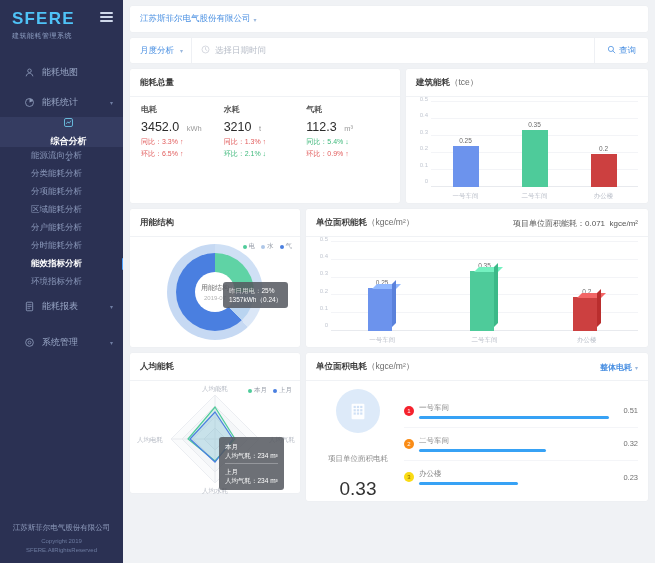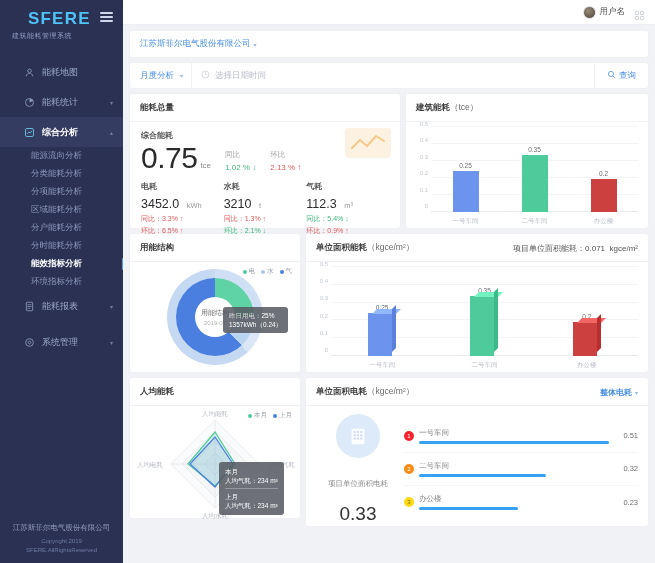--- a/index.html
+++ b/index.html
@@ -14,40 +14,40 @@
   
   .sidebar {
     width: 123px; height: 563px;
     background: #2b3153;
     display: flex; flex-direction: column;
     position: relative; flex-shrink: 0;
   }
   .brand { padding: 9px 0 8px 12px; position: relative; }
   .brand-logo {
     font-size: 17px; font-weight: bold; color: #4fc3f7;
-    letter-spacing: 1.2px; line-height: 19px; margin-left: 16px;
+    letter-spacing: 1.2px; line-height: 19px;
   }
   .brand-sub { font-size: 7px; color: #8fa0c4; margin-top: 3px; letter-spacing: .5px; }
   .hamburger {
     position: absolute; right: 10px; top: 12px;
     width: 13px; display: flex; flex-direction: column; gap: 2.5px; cursor: pointer;
   }
   .hamburger i { display: block; height: 1.6px; background: #cfd8ea; border-radius: 1px; }
 
   .nav { margin-top: 8px; flex: 1; overflow: hidden; }
   .nav-item {
     display: flex; align-items: center; gap: 7px;
     height: 30px; padding: 0 10px 0 24px;
     color: #9aa8c7; font-size: 9px; cursor: pointer; position: relative;
   }
   .nav-item .ico { width: 11px; height: 11px; flex-shrink: 0; opacity: .85; }
   .nav-item .lbl { flex: 1; }
   .nav-item .arr { font-size: 6px; color: #6f7ea3; }
   .nav-item.active {
-    background: #353c61; color: #ffffff; font-weight: bold;
+    background: #353c61; color: #ffffff; font-weight: bold; flex-direction: column;
   }
   .nav-item.active .ico { opacity: 1; }
   .sub-item {
     height: 18px; display: flex; align-items: center;
     padding-left: 31px; font-size: 8.5px; color: #8b99bb; cursor: pointer;
     position: relative;
   }
   .sub-item.sel { color: #ffffff; font-weight: bold; }
   .sub-item.sel::after {
     content: ""; position: absolute; right: -1px; top: 3px;
@@ -342,34 +342,20 @@
 
     <div class="footer-brand">
       <div class="fl1">江苏斯菲尔电气股份有限公司</div>
       <div class="fl2">Copyright 2019</div>
       <div class="fl2">SFERE.AllRightsReserved</div>
     </div>
   </aside>
 
   <div class="main">
 
-    <header class="topbar">
-      <div class="user-box">
-        <div class="avatar"></div>
-        <span class="user-name">用户名</span>
-      </div>
-      <span class="grid-ico">
-        <svg viewBox="0 0 16 16" width="11" height="11">
-          <rect x="2" y="2" width="4.6" height="4.6" rx="1" fill="none" stroke="#c3c8d2" stroke-width="1.2"></rect>
-          <rect x="9.4" y="2" width="4.6" height="4.6" rx="1" fill="none" stroke="#c3c8d2" stroke-width="1.2"></rect>
-          <rect x="2" y="9.4" width="4.6" height="4.6" rx="1" fill="none" stroke="#c3c8d2" stroke-width="1.2"></rect>
-          <rect x="9.4" y="9.4" width="4.6" height="4.6" rx="1" fill="none" stroke="#c3c8d2" stroke-width="1.2"></rect>
-        </svg>
-      </span>
-    </header>
 
     <div class="content">
 
       <div class="card org-bar">
         <span class="org-text">江苏斯菲尔电气股份有限公司</span>
         <span class="caret">▾</span>
       </div>
 
       <div class="card filter-bar">
         <div class="fb-select">
@@ -394,42 +380,20 @@
           </span>
           <span>查询</span>
         </div>
       </div>
 
       <div class="row">
 
         <section class="card summary">
           <div class="card-title">
             <span>能耗总量</span>
-          </div>
-          <div class="sum-body">
-            <div class="spark">
-              <svg viewBox="0 0 46 30" width="46" height="30">
-                  <path d="M7 20 L15 12 L22 18 L31 8 L39 13" fill="none" stroke="#f6c98a" stroke-width="2" stroke-linecap="round" stroke-linejoin="round"></path>
-                </svg>
-            </div>
-            <div class="sum-label">综合能耗</div>
-            <div class="sum-main">
-              <div class="big-num-wrap">
-                <span class="big-num">0.75</span>
-                <span class="big-unit">tce</span>
-              </div>
-              <div class="cmp-col">
-                <div class="cmp-lbl">同比</div>
-                <div class="cmp-val down"><span>1.02 %</span> ↓</div>
-              </div>
-              <div class="cmp-col">
-                <div class="cmp-lbl">环比</div>
-                <div class="cmp-val up"><span>2.13 %</span> ↑</div>
-              </div>
-            </div>
           </div>
           <div class="metrics">
             <div class="metric">
               <div class="m-name">电耗</div>
               <div>
                 <span class="m-val">3452.0</span>
                 <span class="m-unit">kWh</span>
               </div>
               <div class="m-sub"><span class="up">同比：3.3%</span><span class="up"> ↑</span></div>
               <div class="m-sub"><span class="up">环比：6.5%</span><span class="up"> ↑</span></div>

